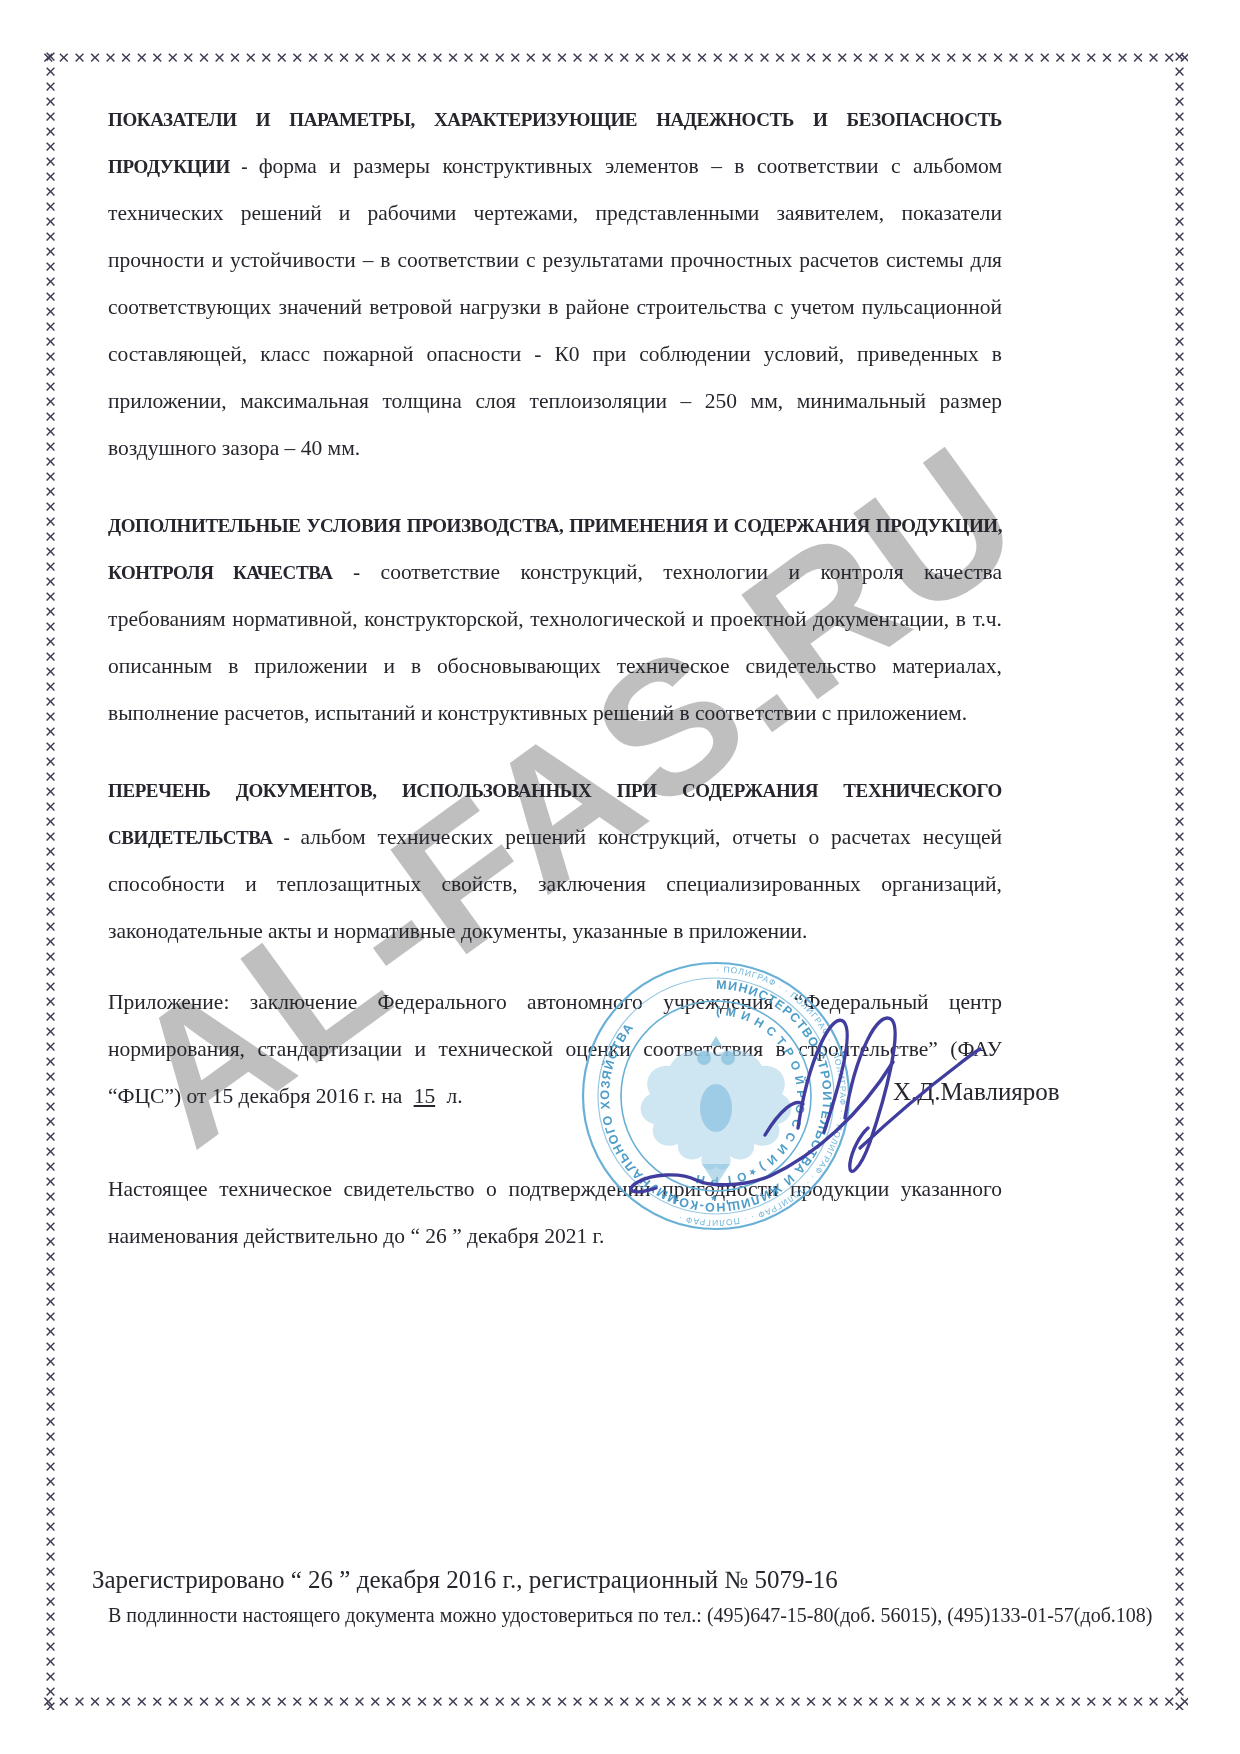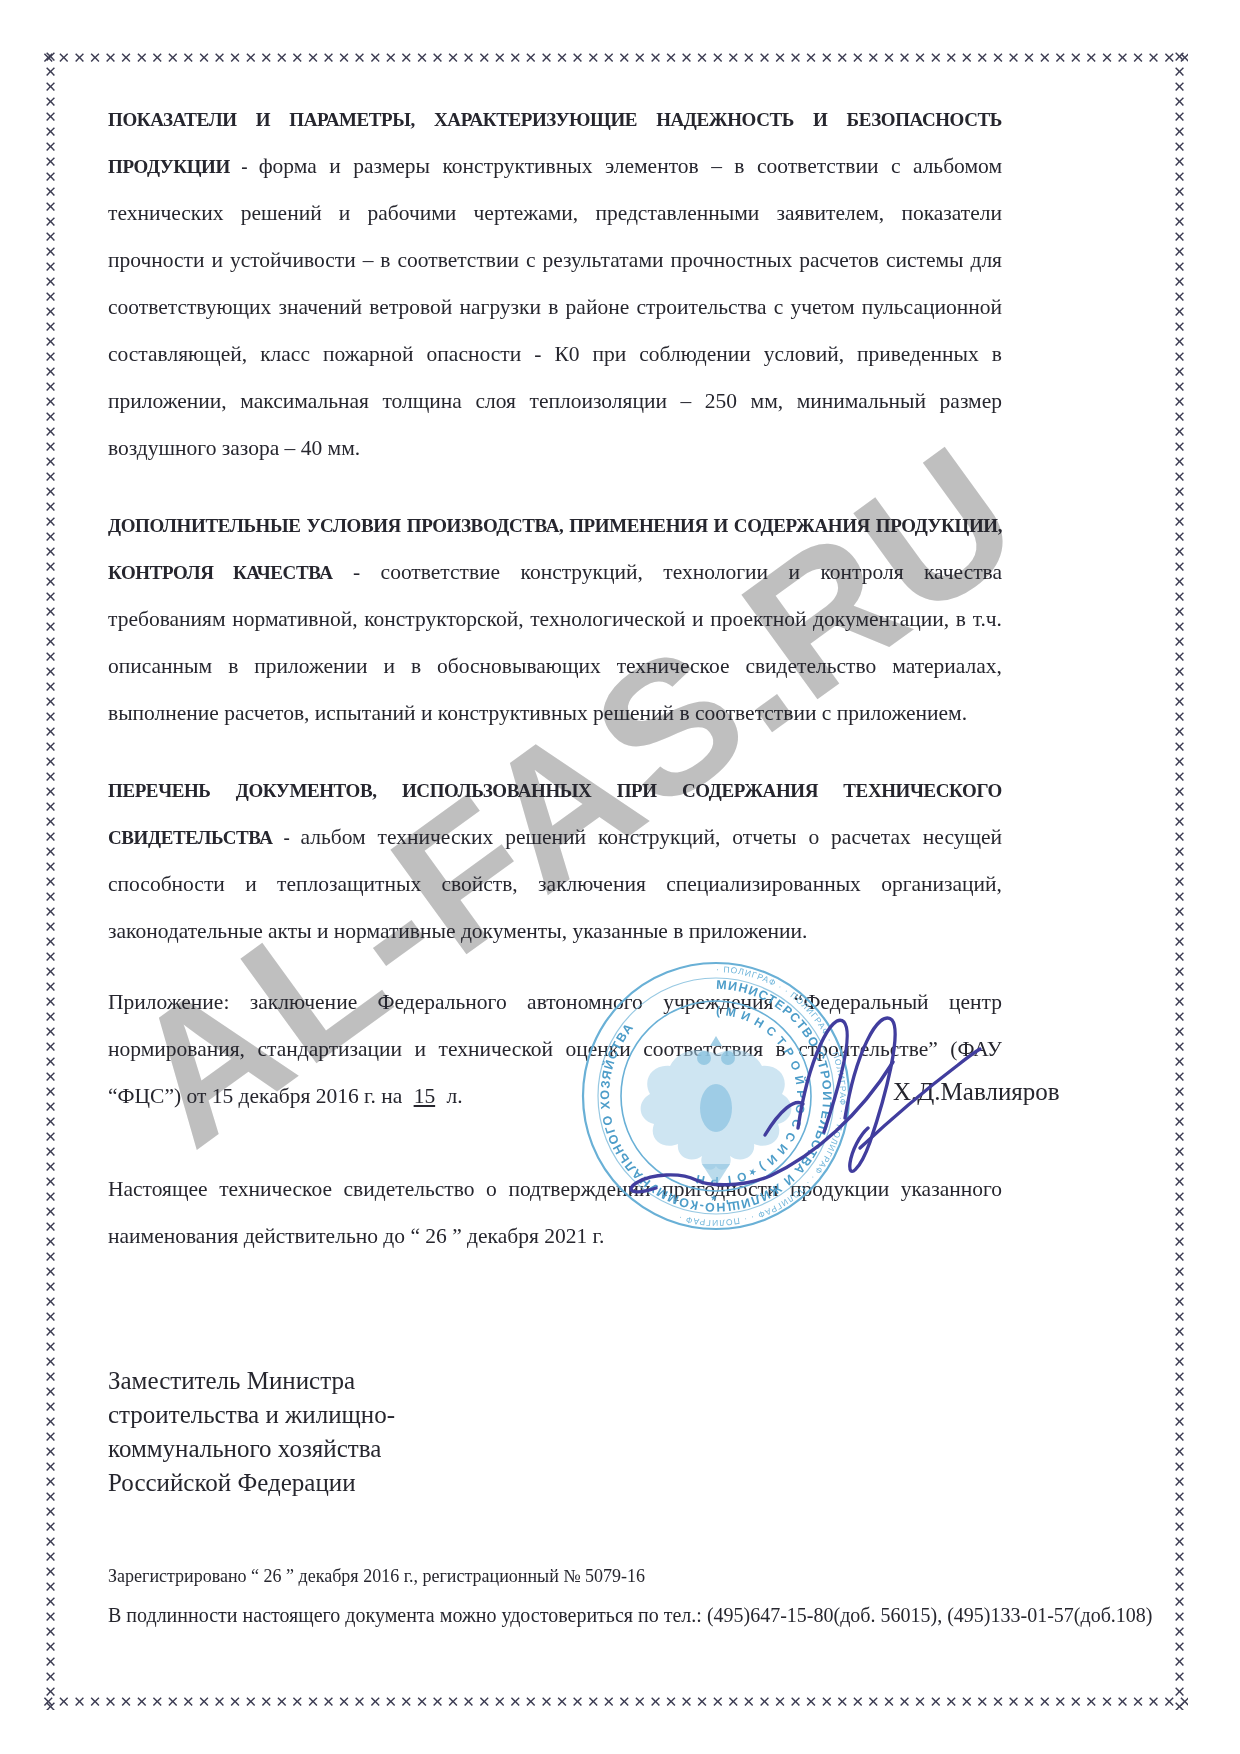--- a/index.html
+++ b/index.html
@@ -68,22 +68,22 @@
     text-align:left;
   }
   .sign-name{
     position:absolute;
     left:893px;top:1078px;
     font-size:25px;
     z-index:3;
   }
   .reg-line{
     position:absolute;
-    left:108px;top:1566px;
-    font-size:18px;
+    left:92px;top:1566px;
+    font-size:25px;
     z-index:3;
   }
   .verif-line{
     position:absolute;
     left:108px;top:1604px;
     font-size:20px;
     z-index:3;
   }
   
   .stamp{
@@ -118,26 +118,20 @@
     <p class="para"><b>ПОКАЗАТЕЛИ И ПАРАМЕТРЫ, ХАРАКТЕРИЗУЮЩИЕ НАДЕЖНОСТЬ И БЕЗОПАСНОСТЬ ПРОДУКЦИИ  - </b><span>форма и размеры конструктивных элементов – в соответствии с альбомом технических решений и рабочими чертежами, представленными заявителем, показатели прочности и устойчивости – в соответствии с результатами прочностных расчетов системы для соответствующих значений ветровой нагрузки в районе строительства с учетом пульсационной составляющей, класс пожарной опасности - К0 при соблюдении условий, приведенных в приложении, максимальная толщина слоя теплоизоляции – 250 мм, минимальный размер воздушного зазора – 40 мм.</span></p>
 
     <p class="para mt-sec"><b>ДОПОЛНИТЕЛЬНЫЕ УСЛОВИЯ ПРОИЗВОДСТВА, ПРИМЕНЕНИЯ И СОДЕРЖАНИЯ ПРОДУКЦИИ, КОНТРОЛЯ КАЧЕСТВА</b><span> - соответствие конструкций, технологии и контроля качества требованиям нормативной, конструкторской, технологической и проектной документации, в т.ч. описанным в приложении и в обосновывающих техническое свидетельство материалах, выполнение расчетов, испытаний и конструктивных решений в соответствии с приложением.</span></p>
 
     <p class="para mt-sec"><b>ПЕРЕЧЕНЬ ДОКУМЕНТОВ, ИСПОЛЬЗОВАННЫХ ПРИ СОДЕРЖАНИЯ ТЕХНИЧЕСКОГО СВИДЕТЕЛЬСТВА - </b><span>альбом технических решений конструкций, отчеты о расчетах несущей способности и теплозащитных свойств, заключения специализированных организаций, законодательные акты и нормативные документы, указанные в приложении.</span></p>
 
     <p class="para mt-app"><span>Приложение: заключение Федерального автономного учреждения “Федеральный центр нормирования, стандартизации и технической оценки соответствия  в строительстве” (ФАУ “ФЦС”) от  15  декабря  2016 г. на</span> <span class="underl">15</span> <span>л.</span></p>
 
     <p class="para mt-val"><span>Настоящее техническое свидетельство о подтверждении пригодности продукции указанного наименования действительно до   “  26  ” декабря  2021 г.</span></p>
 
-    <div class="signatory">
-      <div>Заместитель Министра</div>
-      <div>строительства и жилищно-</div>
-      <div>коммунального хозяйства</div>
-      <div>Российской Федерации</div>
-    </div>
   </div>
 
   <div class="sign-name">Х.Д.Мавлияров</div>
 
   <svg class="stamp" viewBox="0 0 276 276" xmlns="http://www.w3.org/2000/svg">
     <defs>
       <path id="edgeCirc" d="M138,14  a124,124 0 1,1 -0.01,0 z"></path>
       <path id="outerCirc" d="M138,31  a107,107 0 1,1 -0.01,0 z"></path>
       <path id="innerCirc" d="M138,57  a81,81 0 1,1 -0.01,0 z"></path>
     </defs>

